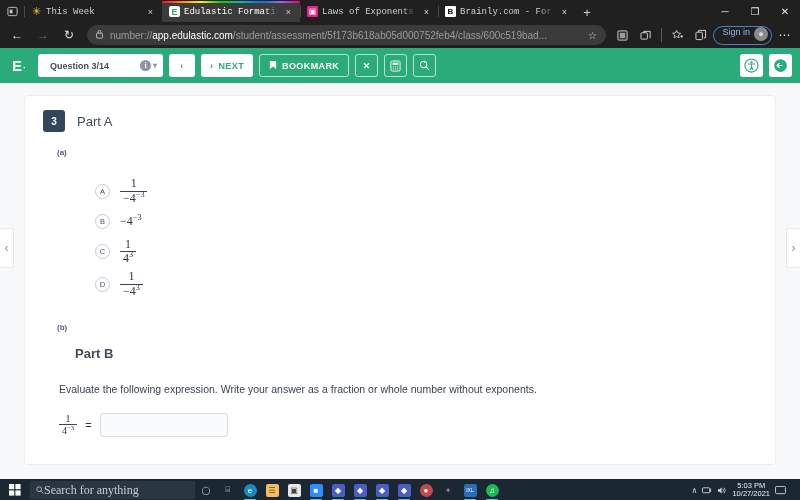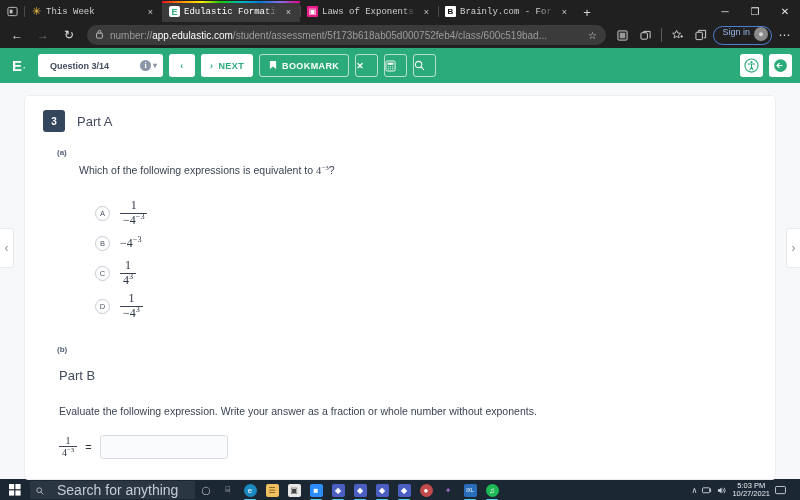--- a/index.html
+++ b/index.html
@@ -220,21 +220,20 @@
     font-size: 9px;
     font-weight: bold;
     letter-spacing: 0.4px;
   }
   .bar-btn.icon-only { width: 23px; padding: 0; }
   .bar-btn.prev { min-width: 26px; padding: 0 6px; }
   .bar-btn.outline {
     background: transparent;
     border: 1px solid rgba(255,255,255,0.65);
     color: #ffffff;
-    justify-content: space-between;
   }
   .appbar-right { margin-left: auto; display: flex; gap: 6px; }
   .round-icon-btn {
     width: 23px; height: 23px;
     background: #ffffff;
     border-radius: 3px;
     display: flex; align-items: center; justify-content: center;
     color: #2cab7a;
   }
 
@@ -312,21 +311,21 @@
     border: 1px solid #c6cbd4;
     border-radius: 50%;
     display: flex; align-items: center; justify-content: center;
     font-size: 7.5px;
     color: #4a5365;
     flex: 0 0 15px;
   }
   .choice-math { font-size: 12px; color: #2f3645; }
 
   .partb-label { margin-top: 24px; }
-  .partb-title { font-size: 13px; color: #434b5d; margin: 14px 0 0 16px; }
+  .partb-title { font-size: 13px; color: #434b5d; margin: 14px 0 0 32px; font-weight: bold; }
   .partb-prompt { font-size: 10.5px; color: #3b4354; margin: 22px 0 0 16px; }
   .answer-row { display: flex; align-items: center; gap: 8px; margin: 18px 0 0 16px; }
   .answer-expr { font-size: 10px; color: #2f3645; }
   .equals { font-size: 11px; color: #2f3645; }
   .answer-input {
     width: 128px;
     height: 24px;
     background: #fafbfc;
     border: 1px solid #d9dde3;
     border-radius: 3px;
@@ -344,24 +343,25 @@
   .start-btn {
     width: 30px; height: 22px;
     display: flex; align-items: center; justify-content: center;
   }
   .search-box {
     width: 165px;
     height: 18px;
     background: #2a3642;
     display: flex;
     align-items: center;
-    gap: 13px;
+    gap: 0;
     padding: 0 6px;
     color: #c5ccd4;
-    font-size: 14px;
+    font-size: 12px;
+    font-family: Liberation Serif, serif;
   }
   .tb-icon {
     width: 22px; height: 22px;
     display: flex; align-items: center; justify-content: center;
     position: relative;
     flex: 0 0 22px;
   }
   .tb-icon .glyph {
     width: 13px; height: 13px;
     border-radius: 2px;
@@ -554,21 +554,20 @@
   <div class="question-card">
 
     <div class="part-header">
       <div class="q-number-badge">3</div>
       <div class="part-title">Part A</div>
     </div>
 
     <div class="sub-label">(a)</div>
 
     <div class="q-body">
-      <div class="q-stem"><span>Which of the following expressions is equivalent to </span><span class="math"><span>4</span><sup class="exp">−3</sup></span><span>?</span></div>
 
       <div class="choices">
 
         <div class="choice-row">
           <div class="choice-bullet">A</div>
           <div class="choice-math">
             <span class="frac">
               <span class="num">1</span>
               <span class="den"><span>−4</span><sup class="exp">−3</sup></span>
             </span>

